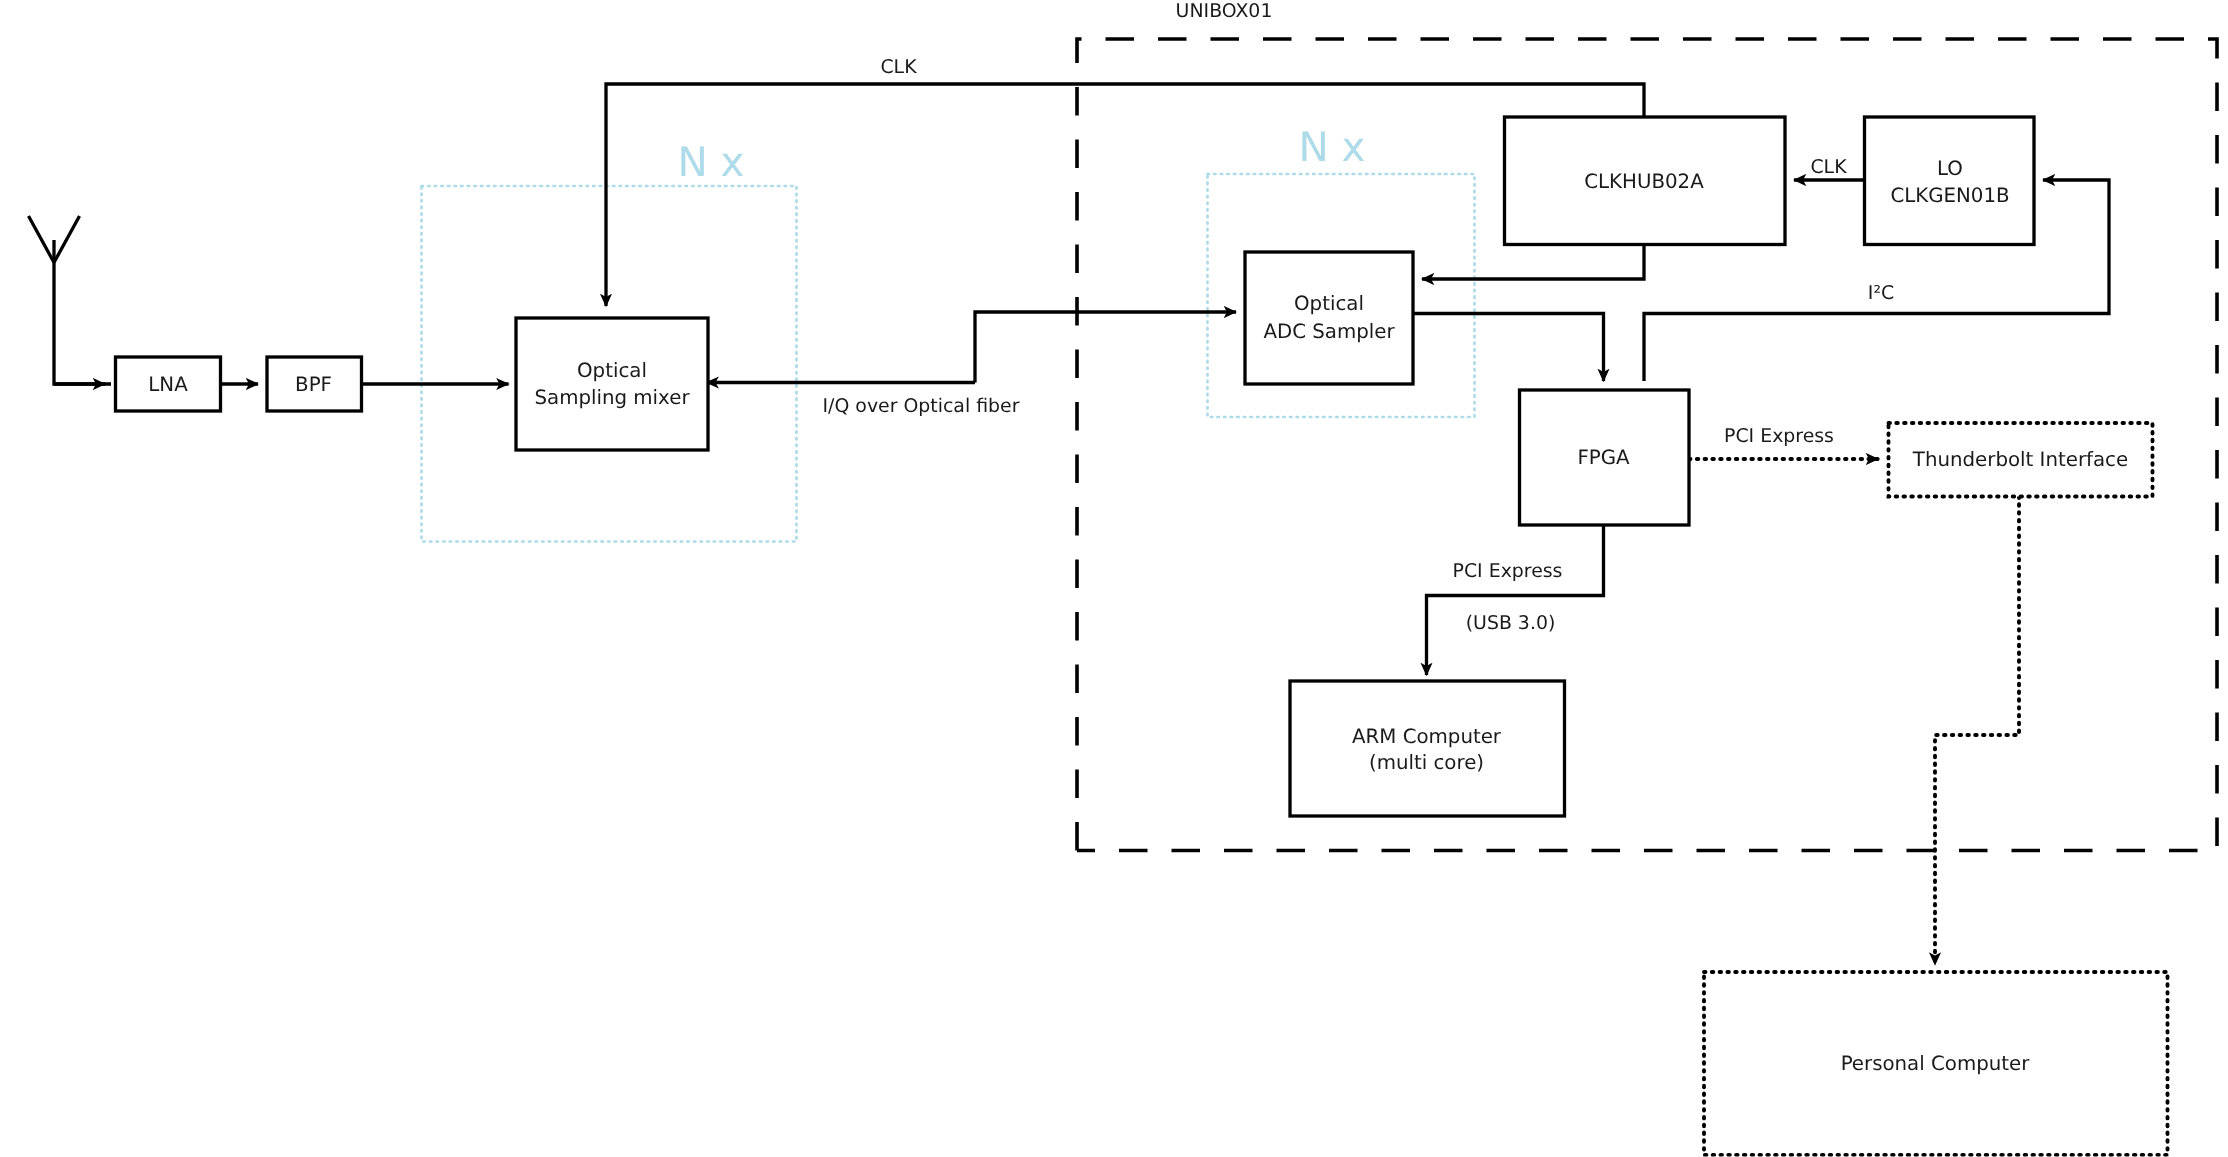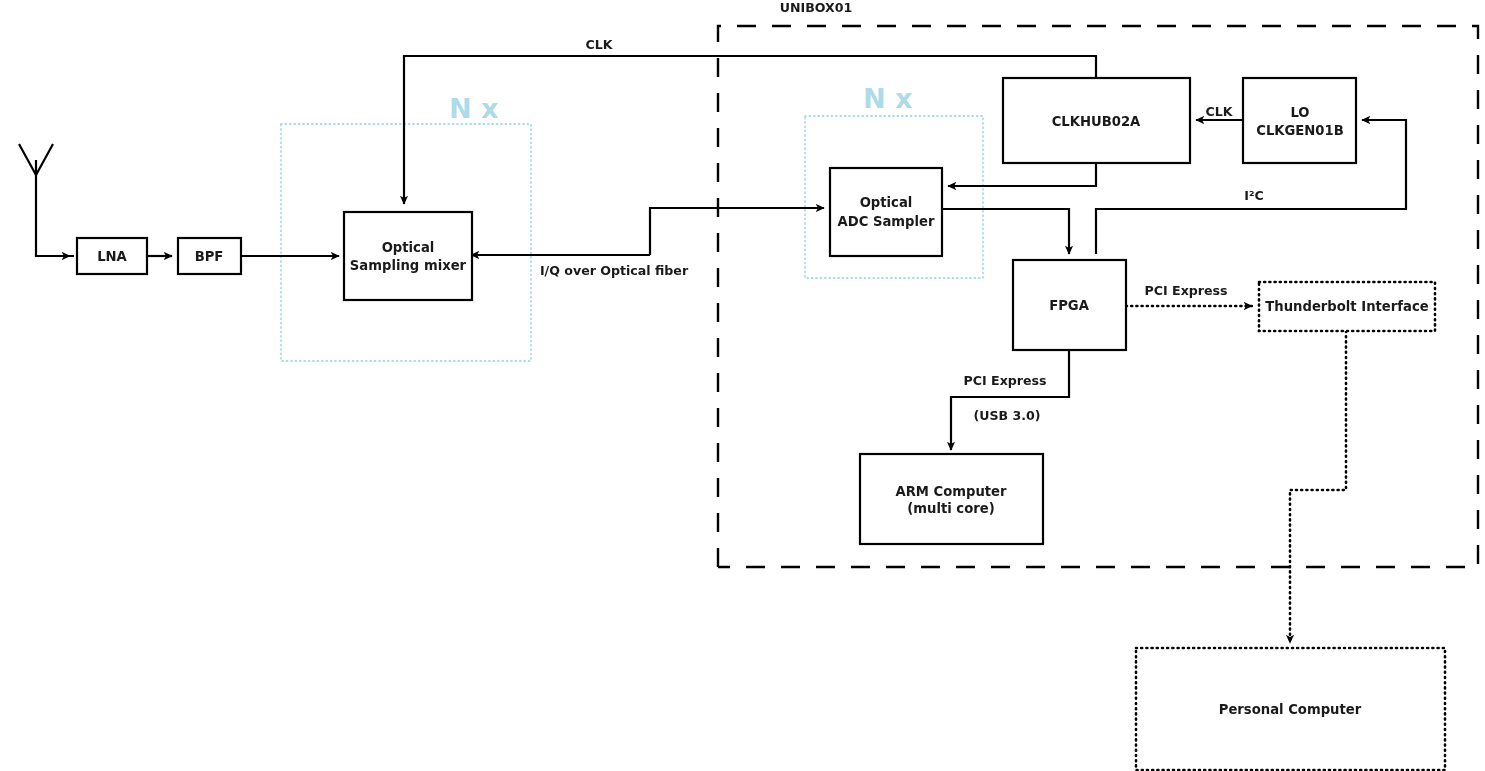--- a/index.html
+++ b/index.html
@@ -10,21 +10,20 @@
   body {
     width: 1485px;
     height: 771px;
     overflow: hidden;
     font-family: "DejaVu Sans", sans-serif;
   }
   #diagram-root {
     position: relative;
     width: 1485px;
     height: 697px;
-    font-weight: bold;
   }
   svg#block-diagram {
     display: block;
     width: 1485px;
     height: 771px;
   }
   .blk-rect {
     fill: #ffffff;
     stroke: #000000;
     stroke-width: 2.2;

